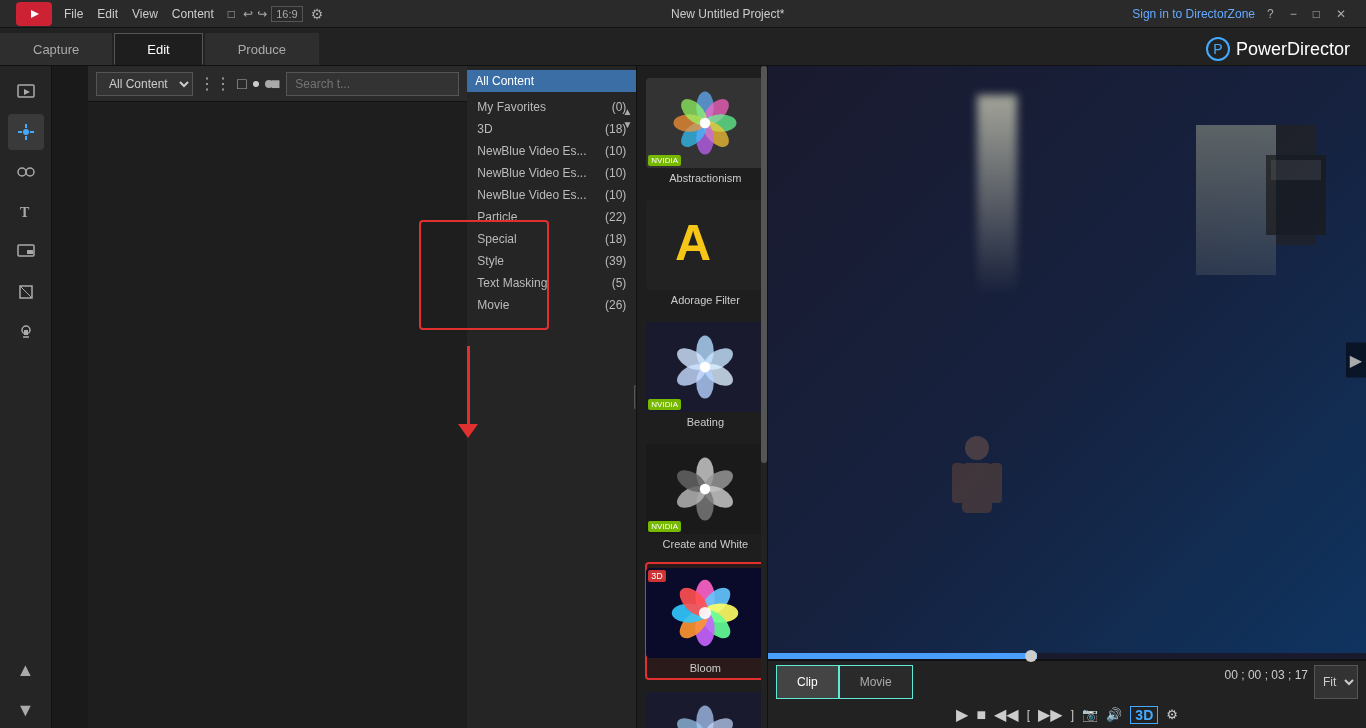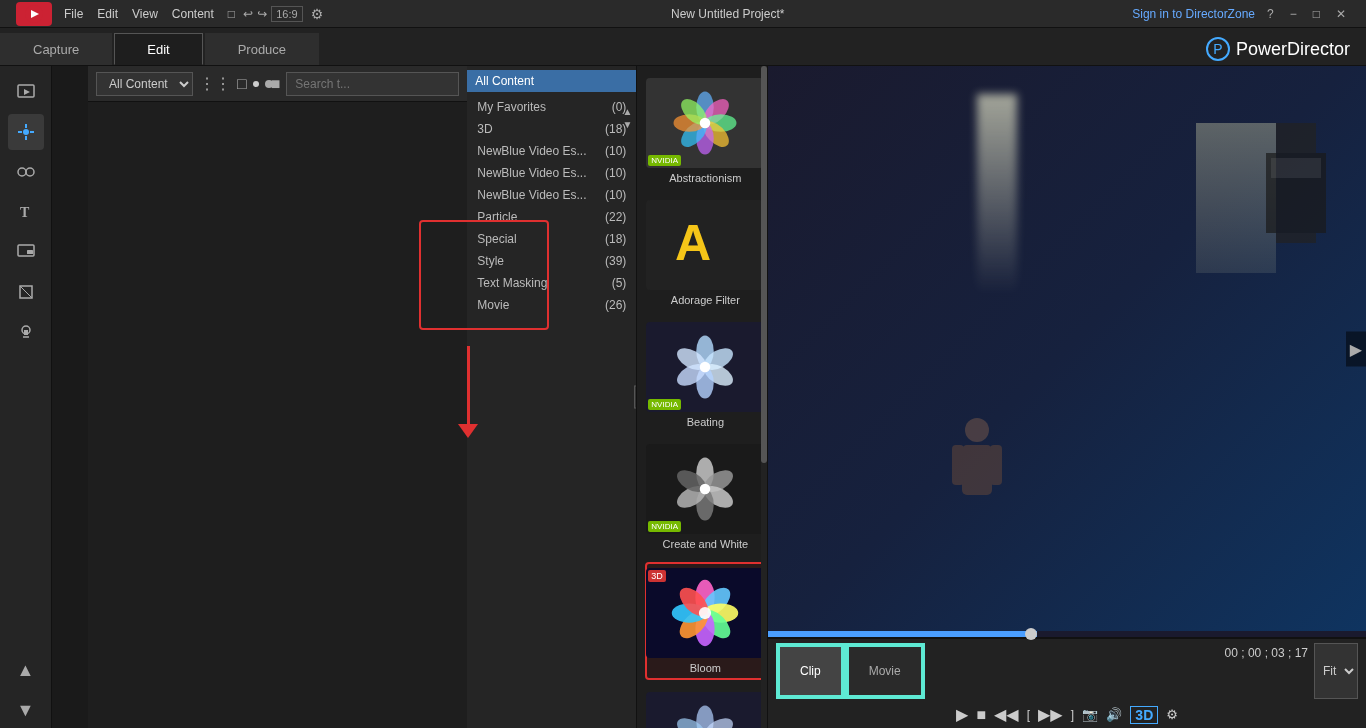--- a/index.html
+++ b/index.html
@@ -54,21 +54,21 @@
     .effect-name { font-size: 11px; color: #ccc; margin-top: 4px; text-align: center; }
 
     
     .flower-svg { width: 70px; height: 70px; }
 
     
     #preview { flex: 1; background: #111; display: flex; flex-direction: column; }
     #preview-video { flex: 1; background: #000; position: relative; overflow: hidden; }
     #preview-controls { background: #222; padding: 4px 8px; display: flex; align-items: center; gap: 6px; flex-direction: column; }
     #preview-tabs { display: flex; gap: 0; width: 100%; }
-    .preview-tab { padding: 17px 20px; font-size: 12px; cursor: pointer; color: #aaa; border: 4px solid #5eead4; background: #2a2a2a; }
+    .preview-tab { padding: 9px 20px; font-size: 12px; cursor: pointer; color: #aaa; border: 1px solid #5eead4; background: #2a2a2a; }
     .preview-tab.active { background: #444; color: #fff; }
     #preview-buttons { display: flex; align-items: center; gap: 8px; width: 100%; justify-content: center; }
     .ctrl-btn { color: #ccc; cursor: pointer; font-size: 16px; }
     #fit-select { background: #333; color: #ccc; border: 1px solid #555; font-size: 12px; padding: 8px 4px; }
     #preview-timebar { width: 100%; height: 6px; background: #1a1a2e; position: relative; margin-bottom: 2px; }
     #preview-timebar .progress { height: 100%; background: #4a9eff; width: 45%; }
     #preview-timebar .thumb { position: absolute; right: 55%; top: -3px; width: 12px; height: 12px; background: #ccc; border-radius: 50%; cursor: pointer; }
 
     
     ::-webkit-scrollbar { width: 8px; height: 8px; }

